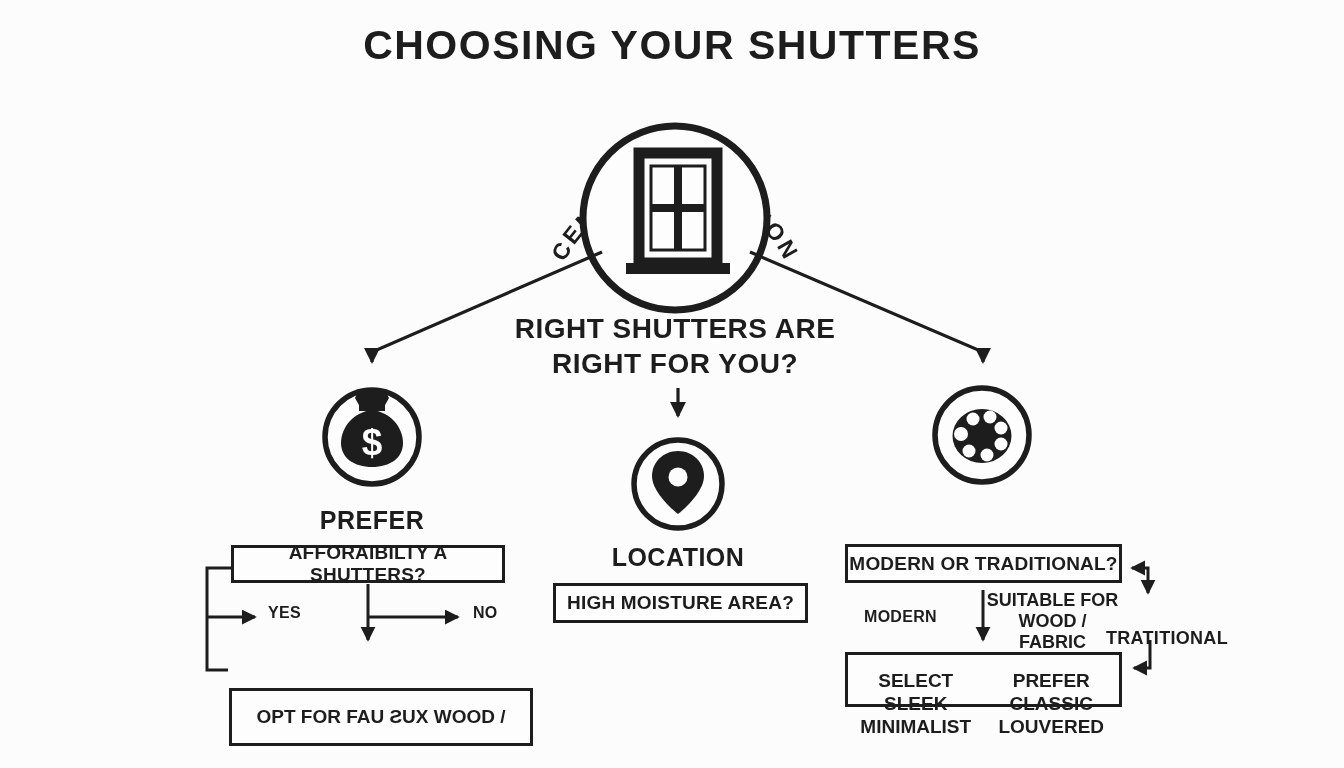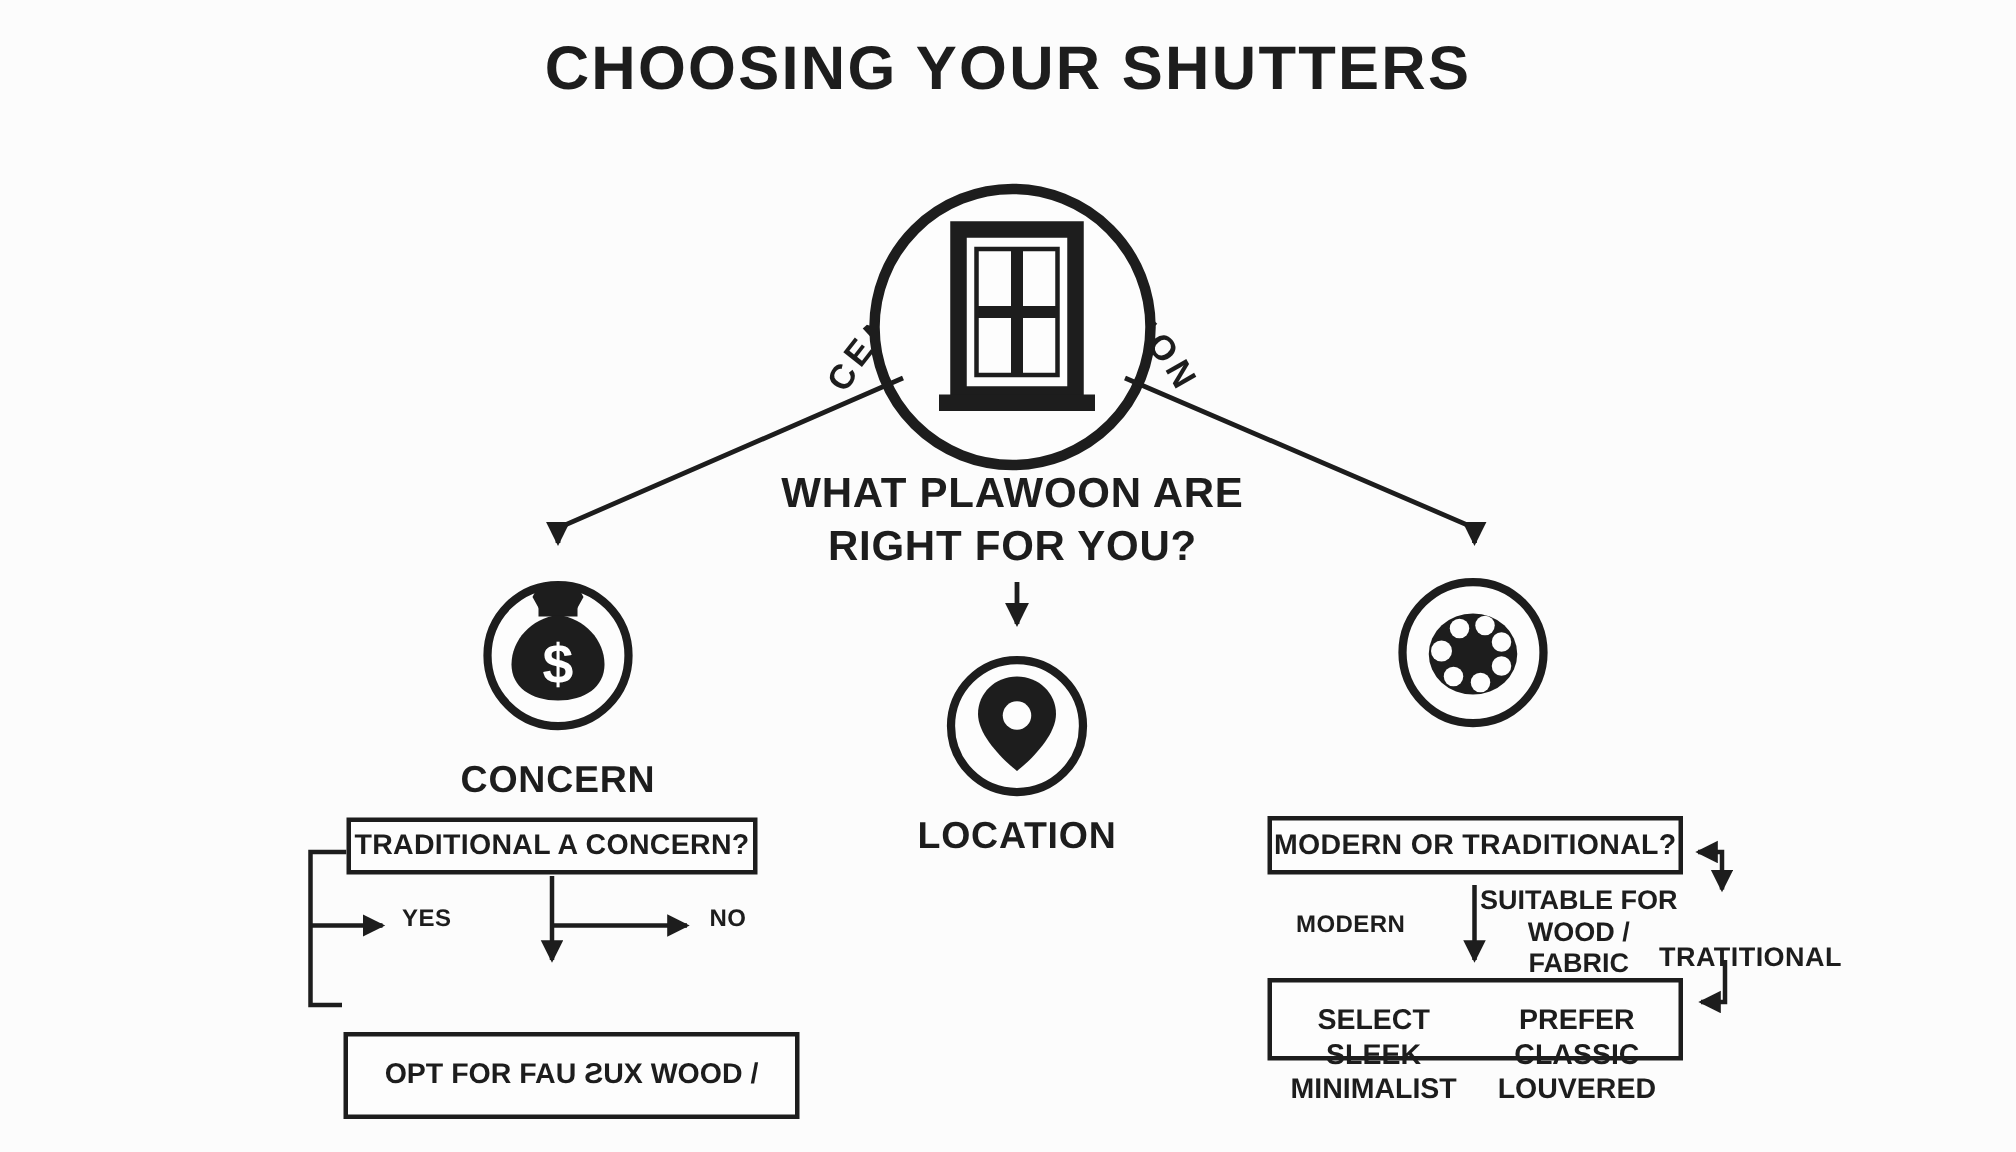--- a/index.html
+++ b/index.html
@@ -101,37 +101,38 @@
     <path d="M368,617 L458,617" fill="none" stroke="#1d1d1d" stroke-width="3" marker-end="url(#arw)"></path>
 
     <path d="M983,590 L983,640" fill="none" stroke="#1d1d1d" stroke-width="3" marker-end="url(#arw)"></path>
     <path d="M1132,568 L1148,568 L1148,593" fill="none" stroke="#1d1d1d" stroke-width="3" marker-start="url(#arw)" marker-end="url(#arw)"></path>
     <path d="M1150,640 L1150,668 L1134,668" fill="none" stroke="#1d1d1d" stroke-width="3" marker-end="url(#arw)"></path>
   </svg>
 
   <div class="abs title">CHOOSING YOUR SHUTTERS</div>
 
   <div class="abs central-q">
-    <div>WHAT PLAWOON ARE</div>
+    <div>RIGHT SHUTTERS ARE</div>
     <div>RIGHT FOR YOU?</div>
   </div>
 
-  <div class="abs node-label" style="left:272px;width:200px;top:506px;">CONCERN</div>
+  <div class="abs node-label" style="left:272px;width:200px;top:506px;">PREFER</div>
   <div class="abs node-label" style="left:578px;width:200px;top:543px;">LOCATION</div>
   <div class="abs node-label" style="left:882px;width:200px;top:506px;margin-top:44px;">STYLE</div>
 
-  <div class="abs fbox qtext" style="left:231px;top:545px;width:274px;height:38px;">TRADITIONAL A CONCERN?</div>
+  <div class="abs fbox qtext" style="left:231px;top:545px;width:274px;height:38px;">AFFORAIBILTY A SHUTTERS?</div>
   <div class="abs small-label" style="left:268px;top:604px;">YES</div>
   <div class="abs small-label" style="left:473px;top:604px;">NO</div>
   <div class="abs fbox two-line" style="left:229px;top:688px;width:304px;height:58px;">
     <div>
       <div>OPT FOR FAU ƧUX WOOD /</div>
     </div>
   </div>
 
+  <div class="abs fbox qtext" style="left:553px;top:583px;width:255px;height:40px;">HIGH MOISTURE AREA?</div>
 
   <div class="abs fbox qtext" style="left:845px;top:544px;width:277px;height:39px;">MODERN OR TRADITIONAL?</div>
   <div class="abs small-label" style="left:864px;top:608px;">MODERN</div>
   <div class="abs note" style="left:985px;top:590px;width:135px;">
     <div>SUITABLE FOR</div>
     <div>WOOD /</div>
     <div>FABRIC</div>
   </div>
   <div class="abs small-label" style="left:1106px;top:628px;font-size:18px;">TRATITIONAL</div>
   <div class="abs fbox" style="left:845px;top:652px;width:277px;height:55px;padding:0;">

